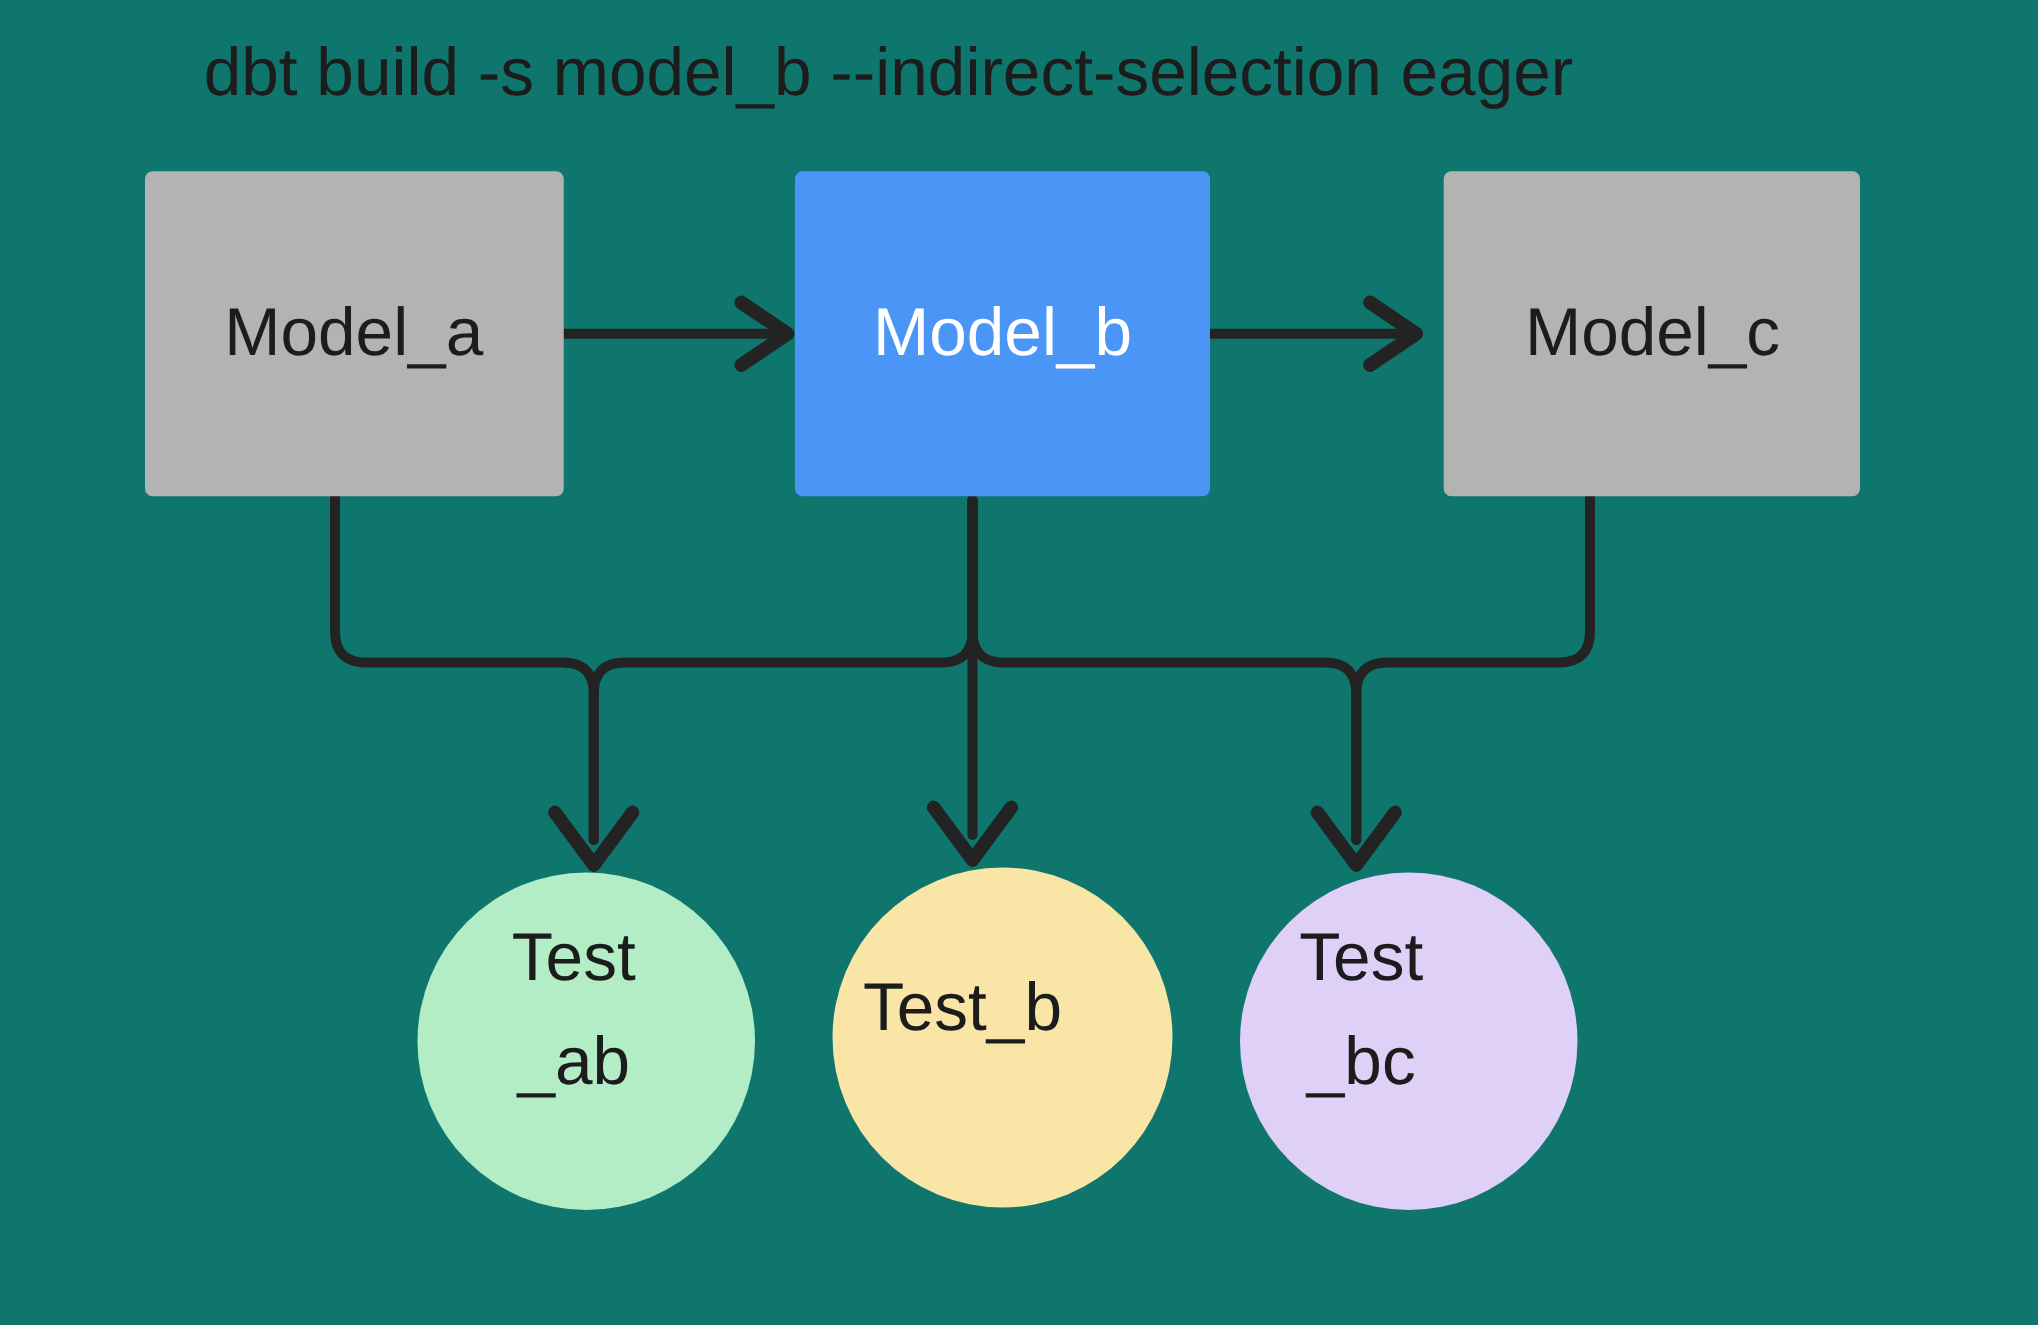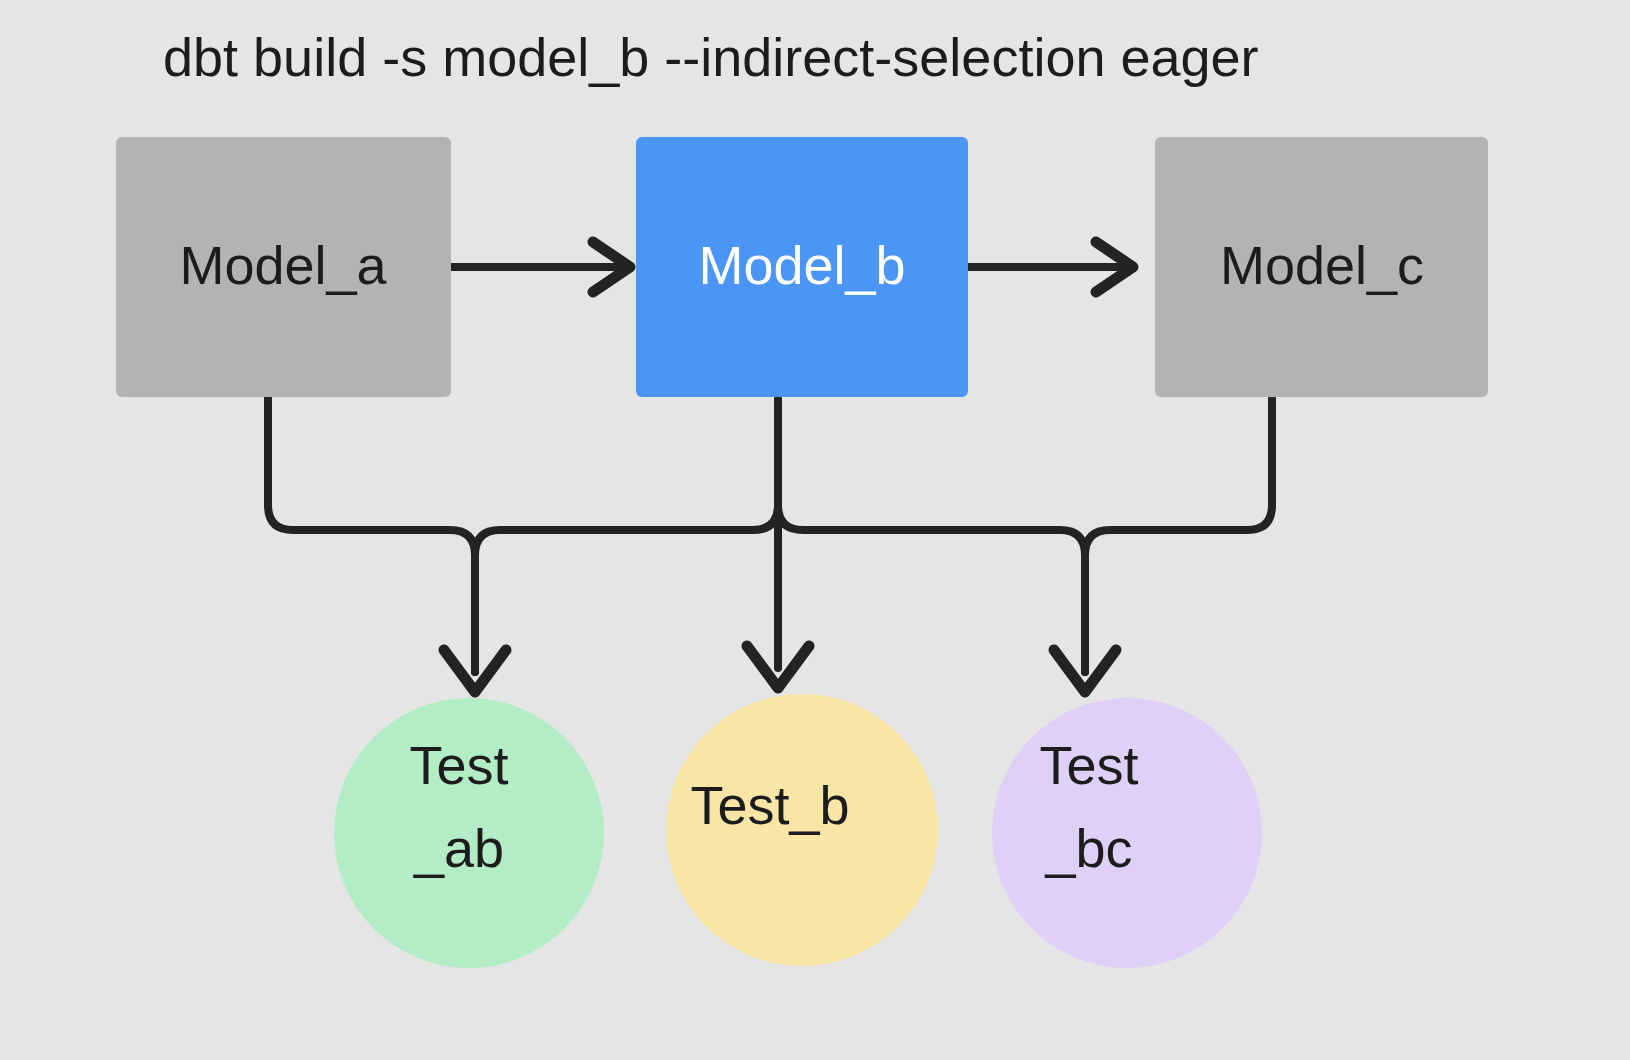--- a/index.html
+++ b/index.html
@@ -10,21 +10,21 @@
   body {
     width: 1630px;
     height: 1060px;
     overflow: hidden;
     font-family: "Liberation Sans", sans-serif;
   }
   #diagram-root {
     position: relative;
     width: 1630px;
     height: 1060px;
-    background: #e5e5e5;
+    background: #0f766e;
   }
   #diagram-svg {
     position: absolute;
     top: 0;
     left: 0;
     width: 1630px;
     height: 1060px;
     display: block;
   }
   .node-label {

